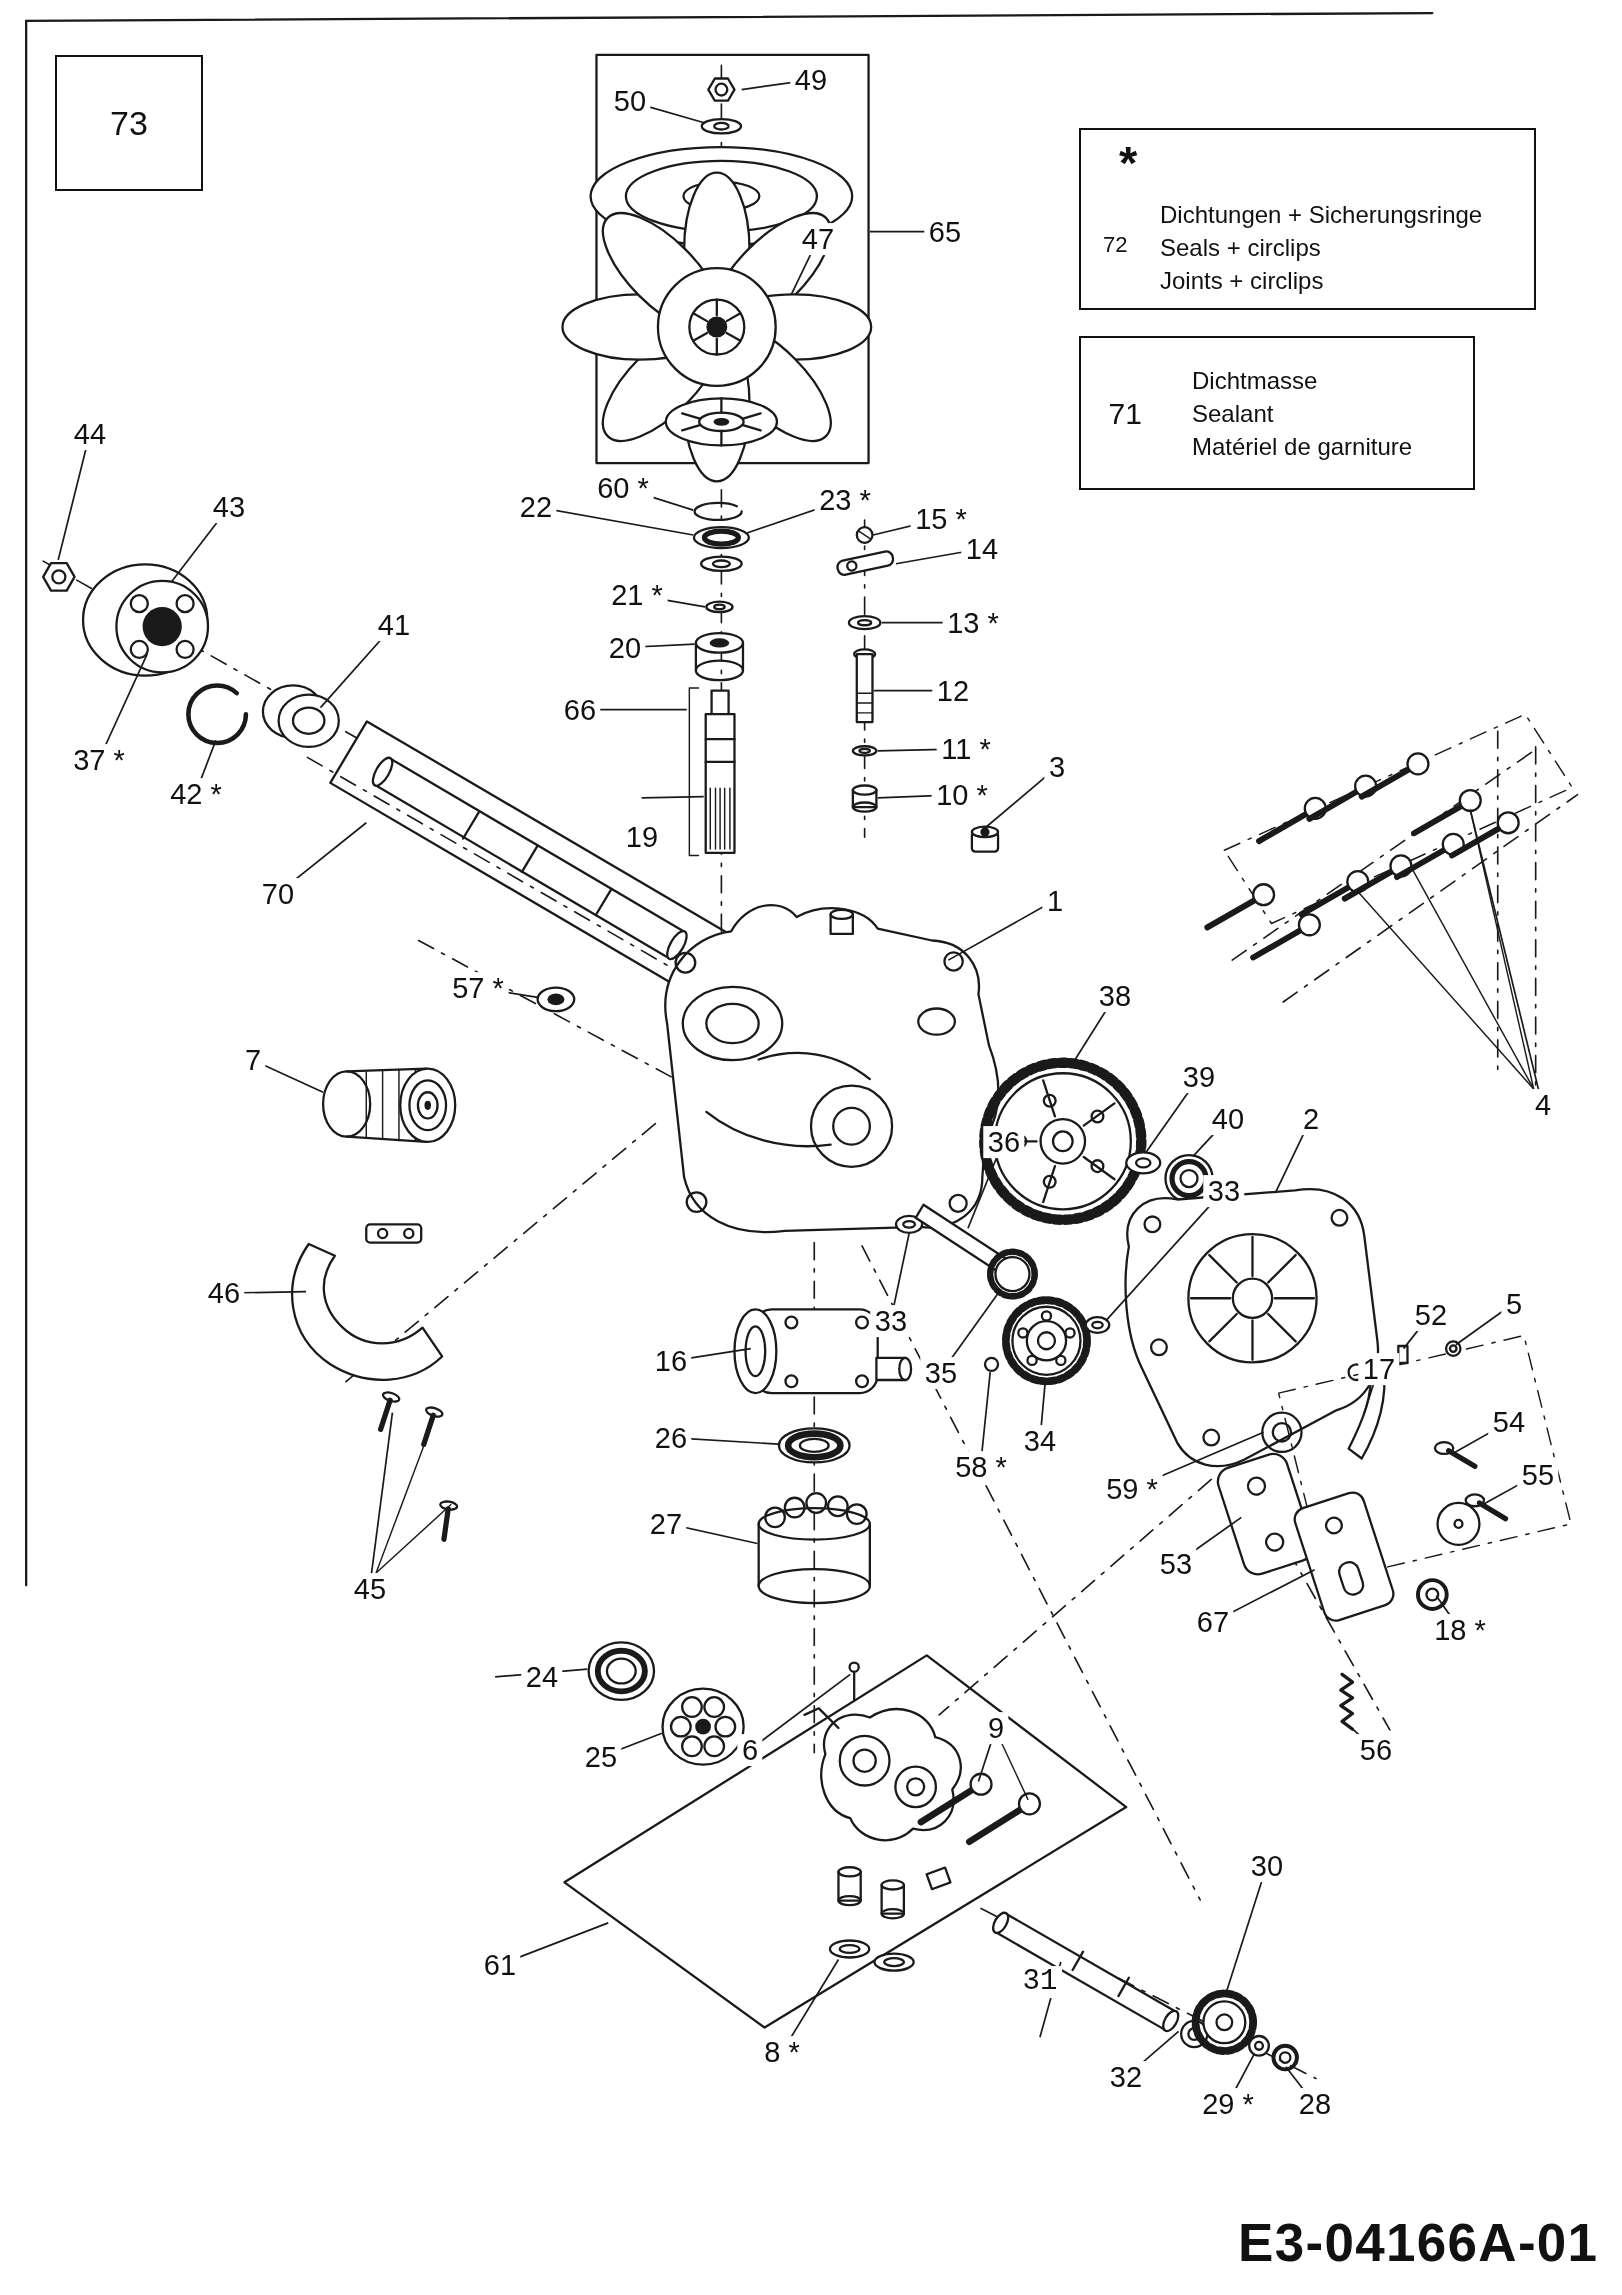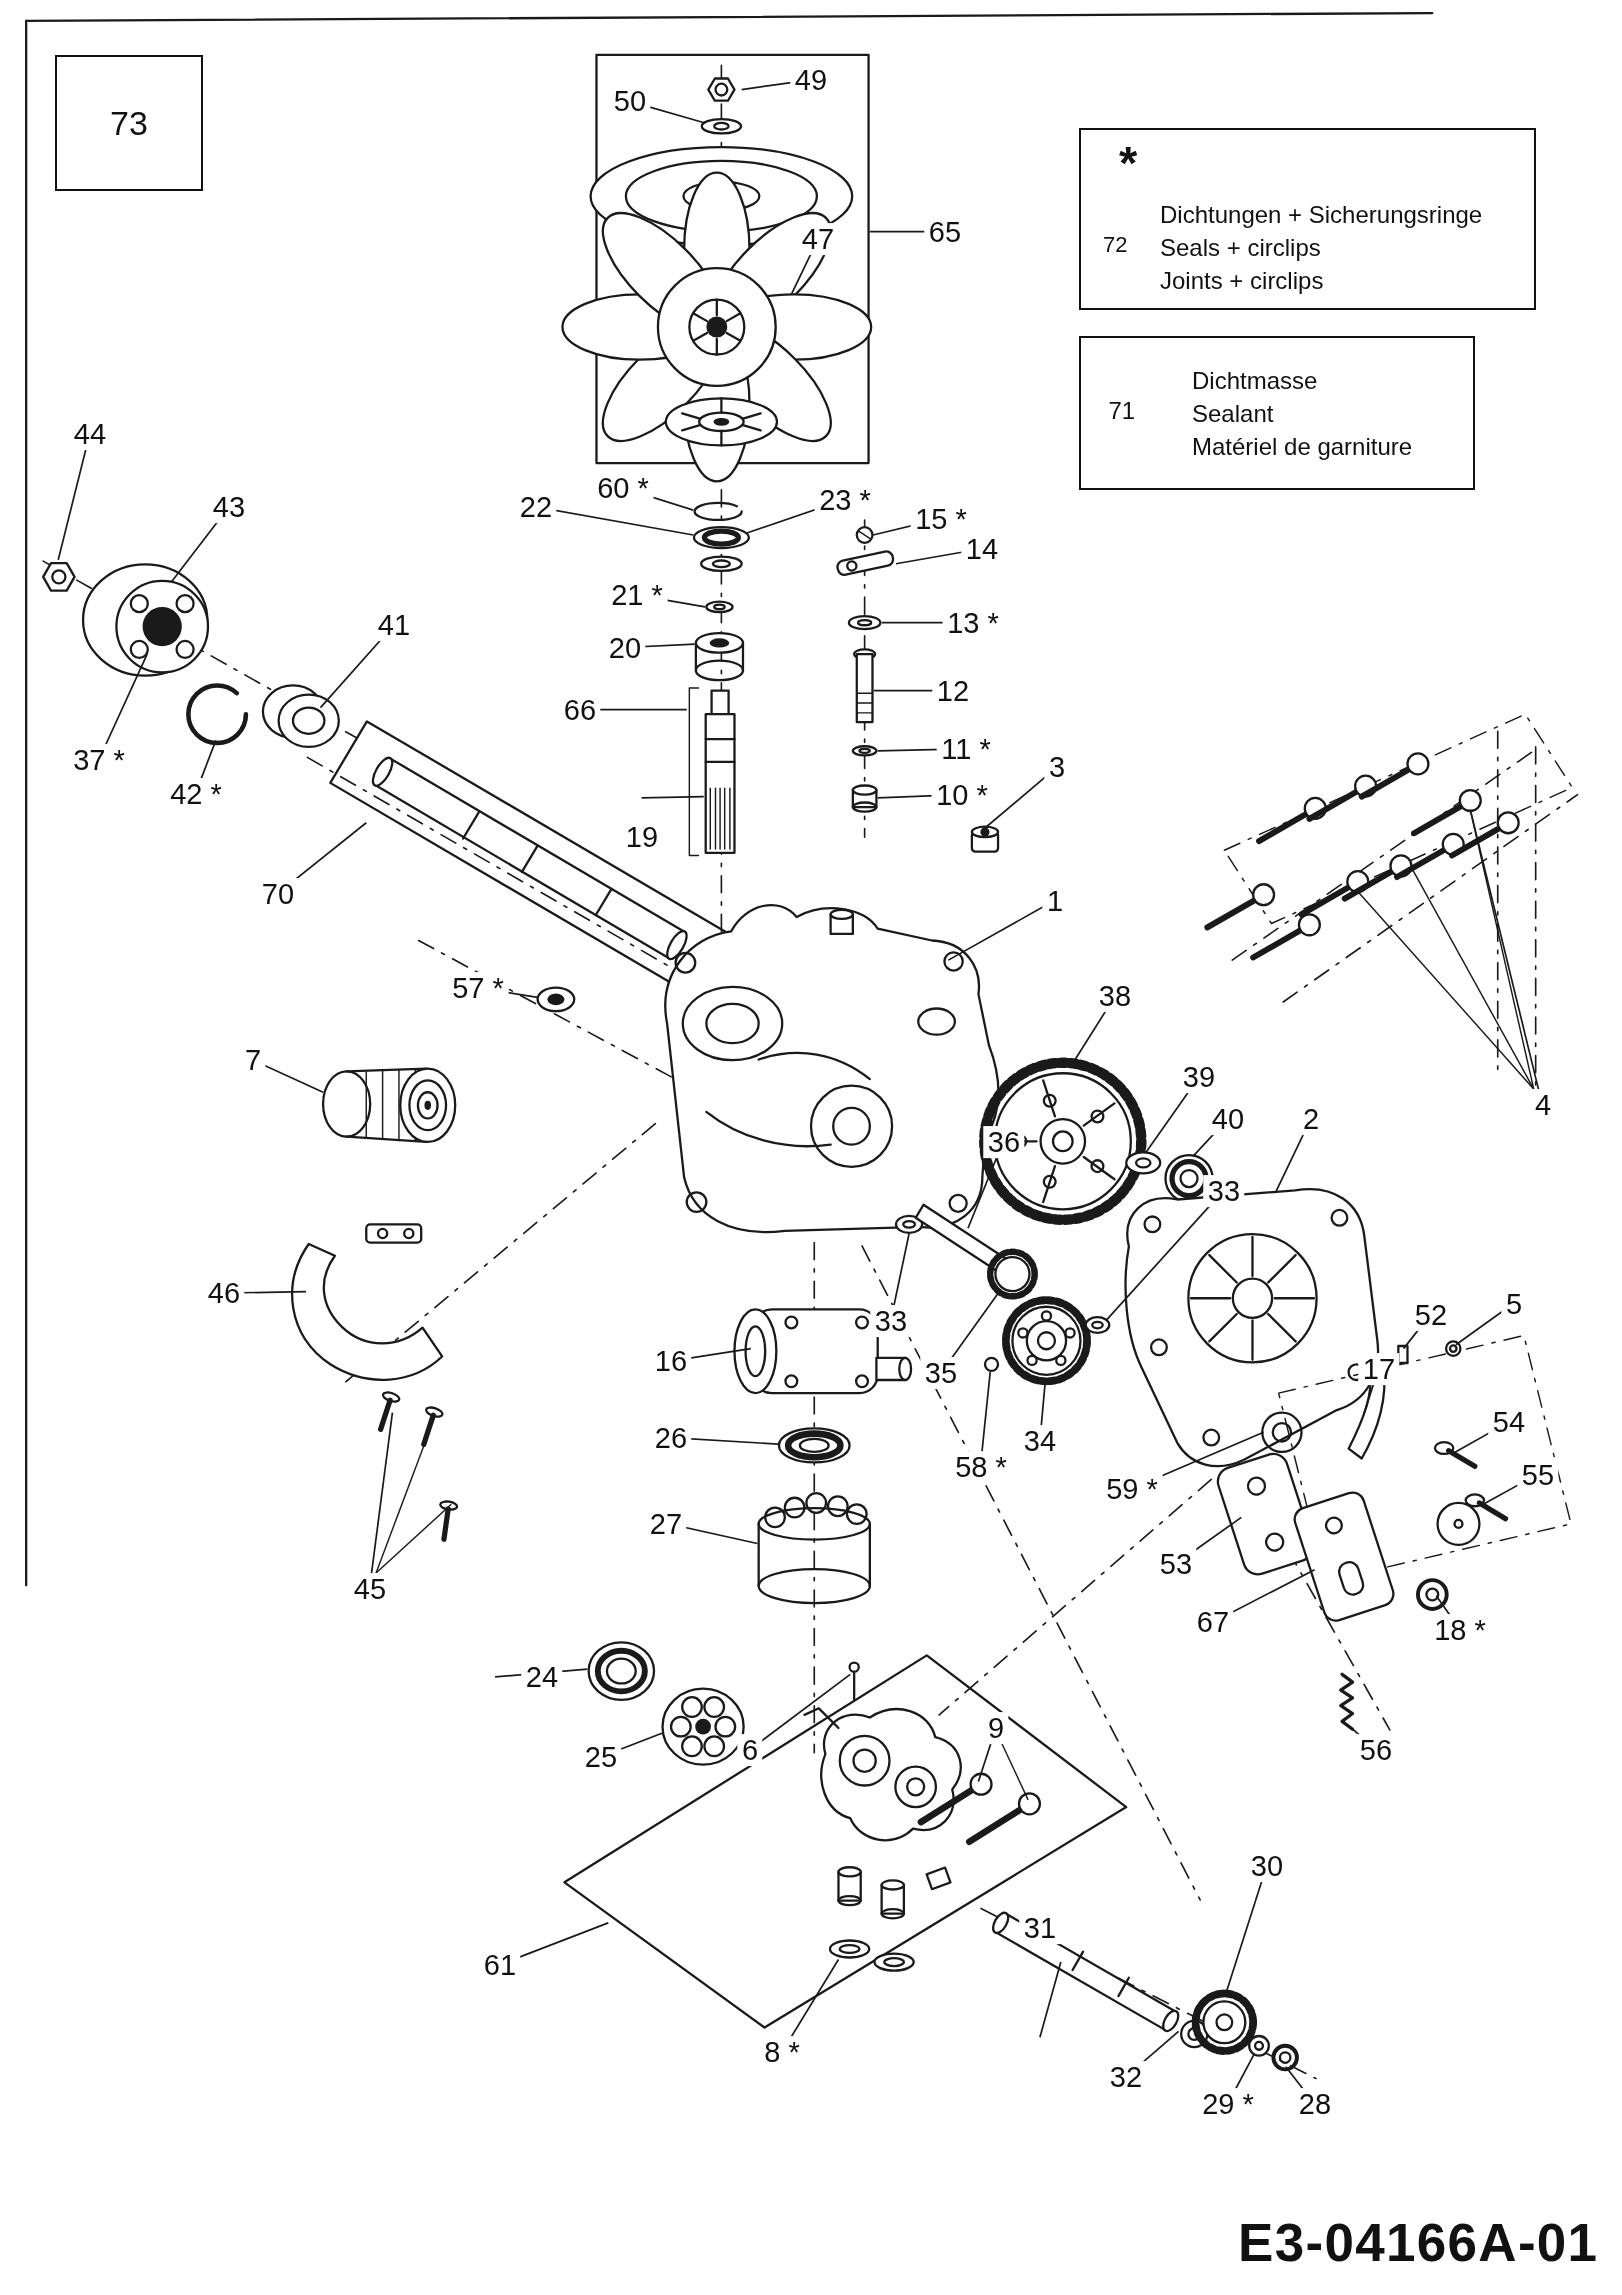--- a/index.html
+++ b/index.html
@@ -22,21 +22,21 @@
   .sheet-box { position:absolute; left:55px; top:55px; width:148px; height:136px;
                border:2.6px solid #111; background:#fff; display:flex; align-items:center;
                justify-content:center; font-size:34px; z-index:4;text-align:center; }
 
   .legend-box { position:absolute; border:2.6px solid #111; background:#fff; z-index:4; }
   .legend-72 { left:1079px; top:128px; width:457px; height:182px; }
   .legend-71 { left:1079px; top:336px; width:396px; height:154px; }
   .legend-star { position:absolute; left:38px; top:5.2px;  font-size:47px; font-weight:bold; }
   .legend-72 .legend-num { position:absolute; left:22px; top:102px; font-size:22px; }
   .legend-72 .legend-lines { position:absolute; left:79px; top:68px; font-size:24px; line-height:33px; }
-  .legend-71 .legend-num { position:absolute; left:27.5px; top:59px; font-size:24px; }
+  .legend-71 .legend-num { position:absolute; left:27.5px; top:59px; font-size:30px; }
   .legend-71 .legend-lines { position:absolute; left:111px; top:26px; font-size:24px; line-height:33px; }
 
   .drawing-number { position:absolute; right:23.6px; top:2212px; font-size:53px; font-weight:700;
                     letter-spacing:1.3px; z-index:4; }
 </style>
 </head>
 <body>
 
 <div class="page">
 
@@ -548,21 +548,21 @@
       <span class="callout" style="left: 224px; top: 1293px;">46</span>
       <span class="callout" style="left: 671px; top: 1438px;">26</span>
       <span class="callout" style="left: 666px; top: 1524px;">27</span>
       <span class="callout" style="left: 495px; top: 1677px; margin-left: 47px;">24</span>
       <span class="callout" style="left: 601px; top: 1757px;">25</span>
       <span class="callout" style="left: 370px; top: 1589px;">45</span>
       <span class="callout" style="left: 750px; top: 1750px;">6</span>
       <span class="callout" style="left: 996px; top: 1728px;">9</span>
       <span class="callout" style="left: 500px; top: 1965px;">61</span>
       <span class="callout" style="left: 782px; top: 2052px;">8 *</span>
-      <span class="callout" style="left: 1040px; top: 1928px;">31</span>
+      <span class="callout" style="left: 1040px; top: 1982px; font-family: Liberation Mono, monospace;">31</span>
       <span class="callout" style="left: 1126px; top: 2077px;">32</span>
       <span class="callout" style="left: 1267px; top: 1866px;">30</span>
       <span class="callout" style="left: 1228px; top: 2104px;">29 *</span>
       <span class="callout" style="left: 1315px; top: 2104px;">28</span>
       <span class="callout" style="left: 1132px; top: 1489px;">59 *</span>
       <span class="callout" style="left: 1176px; top: 1564px;">53</span>
       <span class="callout" style="left: 1213px; top: 1622px;">67</span>
       <span class="callout" style="left: 1379px; top: 1369px;">17</span>
       <span class="callout" style="left: 1431px; top: 1315px;">52</span>
       <span class="callout" style="left: 1514px; top: 1304px;">5</span>

